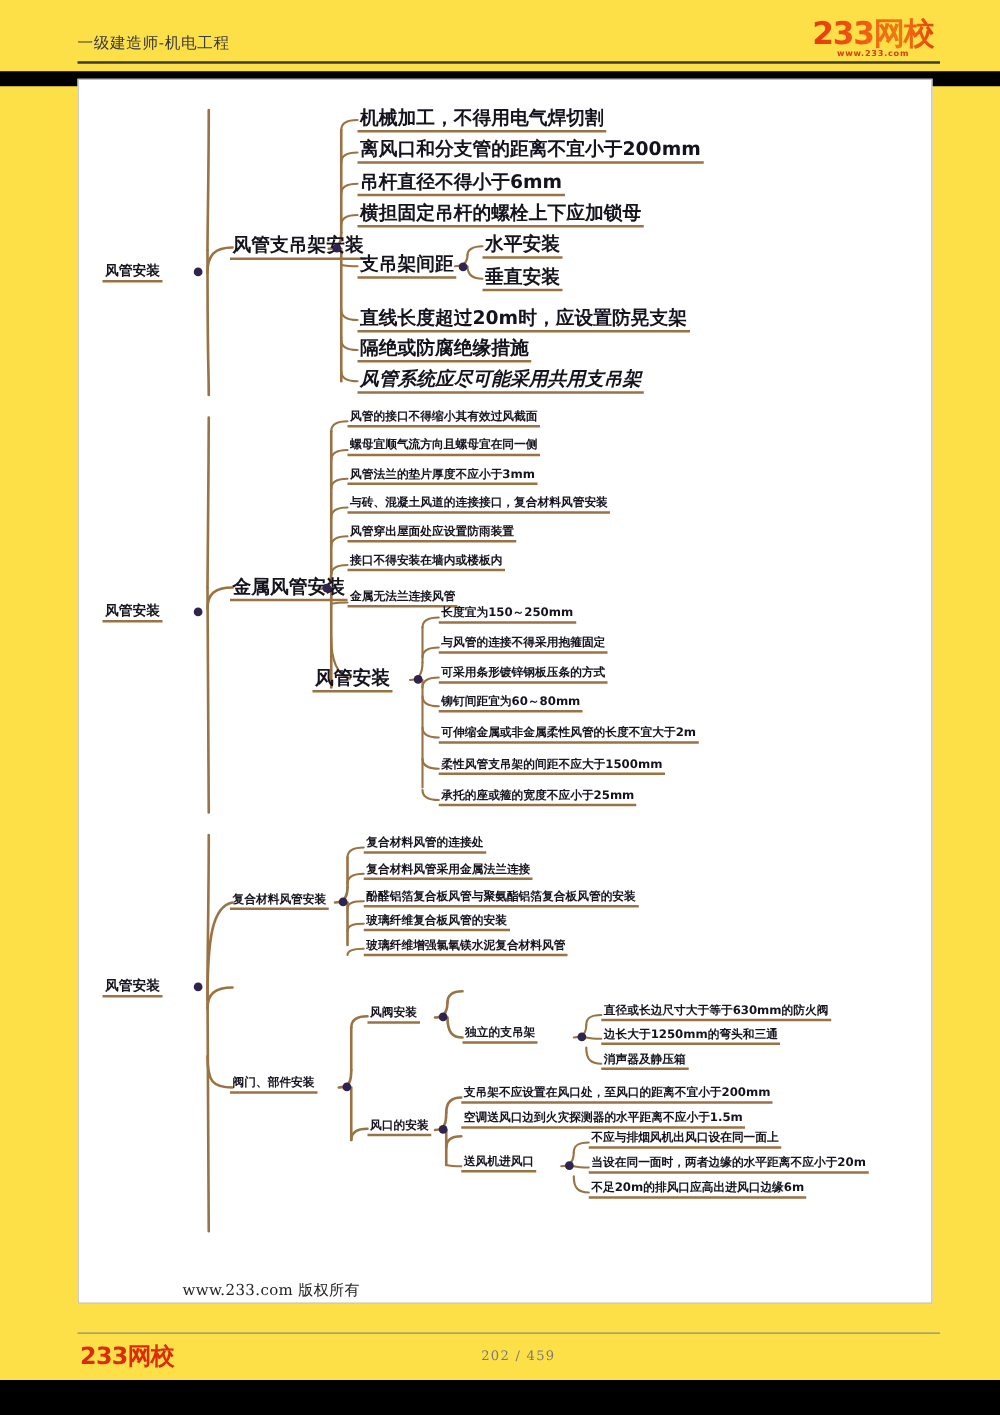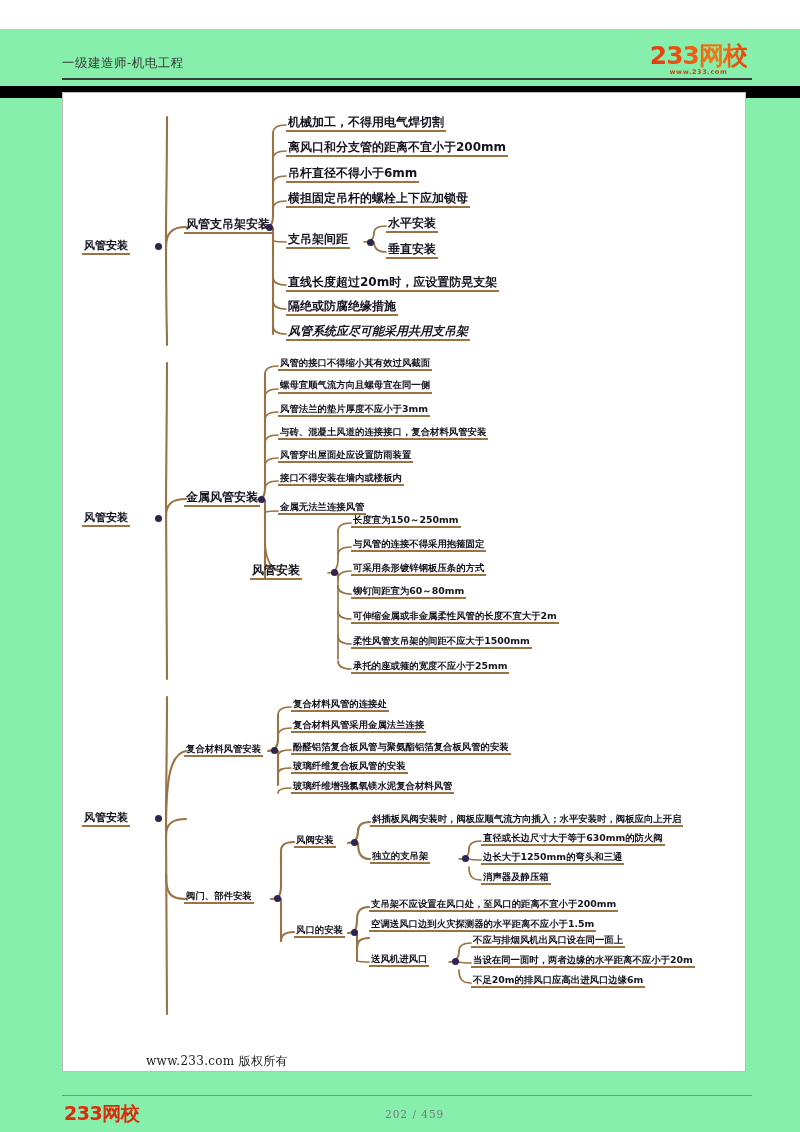--- a/index.html
+++ b/index.html
@@ -3,21 +3,21 @@
 <meta charset="utf-8">
 <style>
   html,body{margin:0;padding:0;}
   body{
     width:800px;height:1132px;
     background:#ffffff;
     font-family:"DejaVu Sans","Liberation Sans",sans-serif;
     position:relative;
     overflow:hidden;
   }
-  .page{position:absolute;inset:0;background:#86efac;margin-top:29px;}
+  .page{position:absolute;inset:0;background:#fde047;}
 
   
   .bleed-top{position:absolute;left:0;top:57px;width:800px;height:12px;background:#000;}
   .bleed-bottom{position:absolute;left:0;top:1104px;width:800px;height:28px;background:#000;}
 
   
   .hdr-title{
     position:absolute;left:62px;top:26px;
     font-size:12.5px;color:#3a3a3a;letter-spacing:.5px;
     font-family:"DejaVu Serif","Liberation Serif",serif;
@@ -53,21 +53,21 @@
     white-space:nowrap;
     line-height:1.05;
     pointer-events:auto;
   }
   .node .u{display:block;padding:0 2px 1px 2px;border-bottom:2.2px solid #9a7344;}
   .dot{
     position:absolute;width:7px;height:7px;border-radius:50%;
     background:#2f2350;pointer-events:auto;
   }
   .t11{font-size:9.4px;}
-  .t12{font-size:12px;}
+  .t12{font-size:15px;}
   .t13{font-size:11px;}
   svg.lines{position:absolute;left:0;top:0;width:800px;height:1132px;}
   svg.lines path{fill:none;stroke:#9a7344;stroke-width:2.1px;stroke-linecap:round;}
   svg.lines path.thin{stroke-width:1.7px;}
 </style>
 </head>
 <body>
 
 <div class="page">
 
@@ -313,23 +313,20 @@
     <div class="node t11" style="left:184px;top:862px;">
         <span class="u">阀门、部件安装</span>
       </div>
     <div class="dot" style="left:274px;top:866px;"></div>
 
     <div class="node t11" style="left:294px;top:806px;">
         <span class="u">风阀安装</span>
       </div>
     <div class="dot" style="left:351px;top:810px;"></div>
 
-    <div class="node t11" style="left:370px;top:785px;">
-        <span class="u">斜插板风阀安装时，阀板应顺气流方向插入；水平安装时，阀板应向上开启</span>
-      </div>
 
     <div class="node t11" style="left:370px;top:822px;">
         <span class="u">独立的支吊架</span>
       </div>
     <div class="dot" style="left:462px;top:826px;"></div>
 
     <div class="node t11" style="left:481px;top:804px;">
         <span class="u">直径或长边尺寸大于等于630mm的防火阀</span>
       </div>
     <div class="node t11" style="left:481px;top:823px;">

